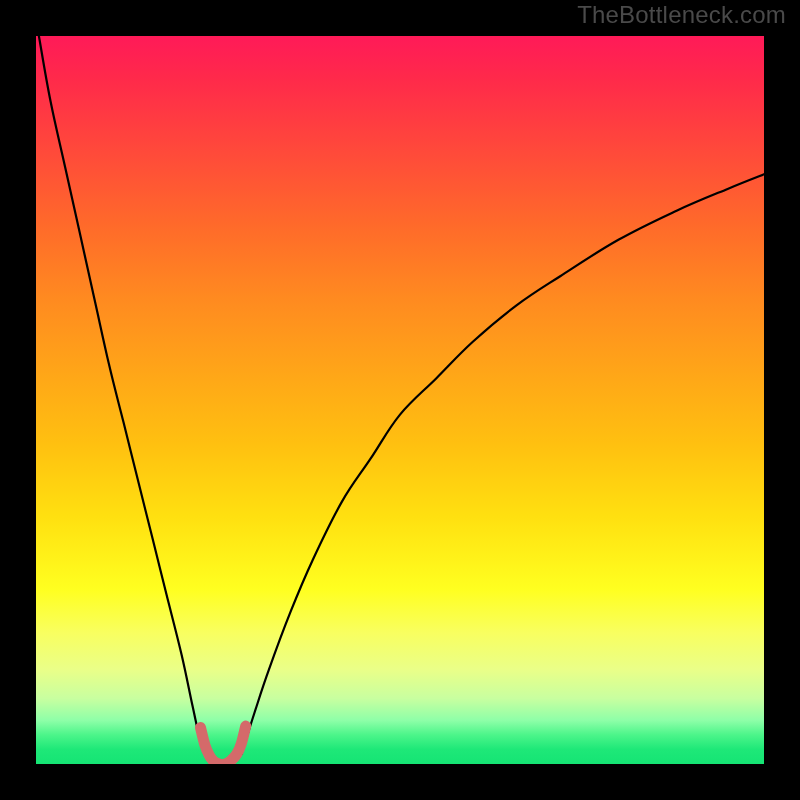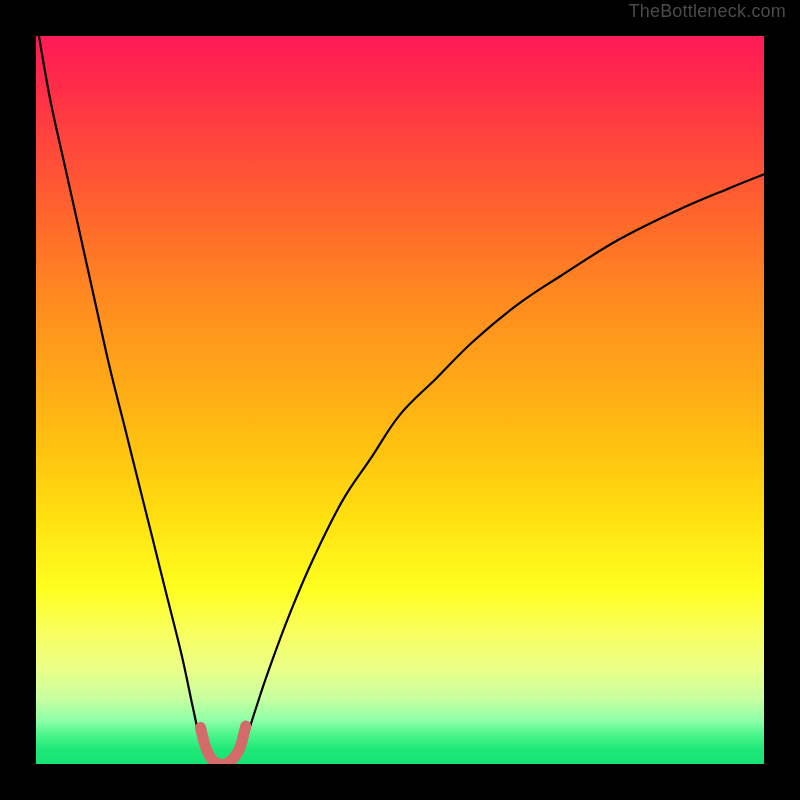--- a/index.html
+++ b/index.html
@@ -44,21 +44,21 @@
       #8effa8 94%,
       #4cf58a 96%,
       #1ee878 98%,
       #15e474 100%);
   }
   .watermark {
     position: absolute;
     top: 1px;
     right: 14px;
     color: #4a4a4a;
-    font-size: 18px;
+    font-size: 24px;
     font-weight: 400;
     letter-spacing: 0.2px;
     user-select: none;
   }
   svg.curves {
     position: absolute;
     left: 0; top: 0;
     width: 728px; height: 728px;
     overflow: visible;
   }

